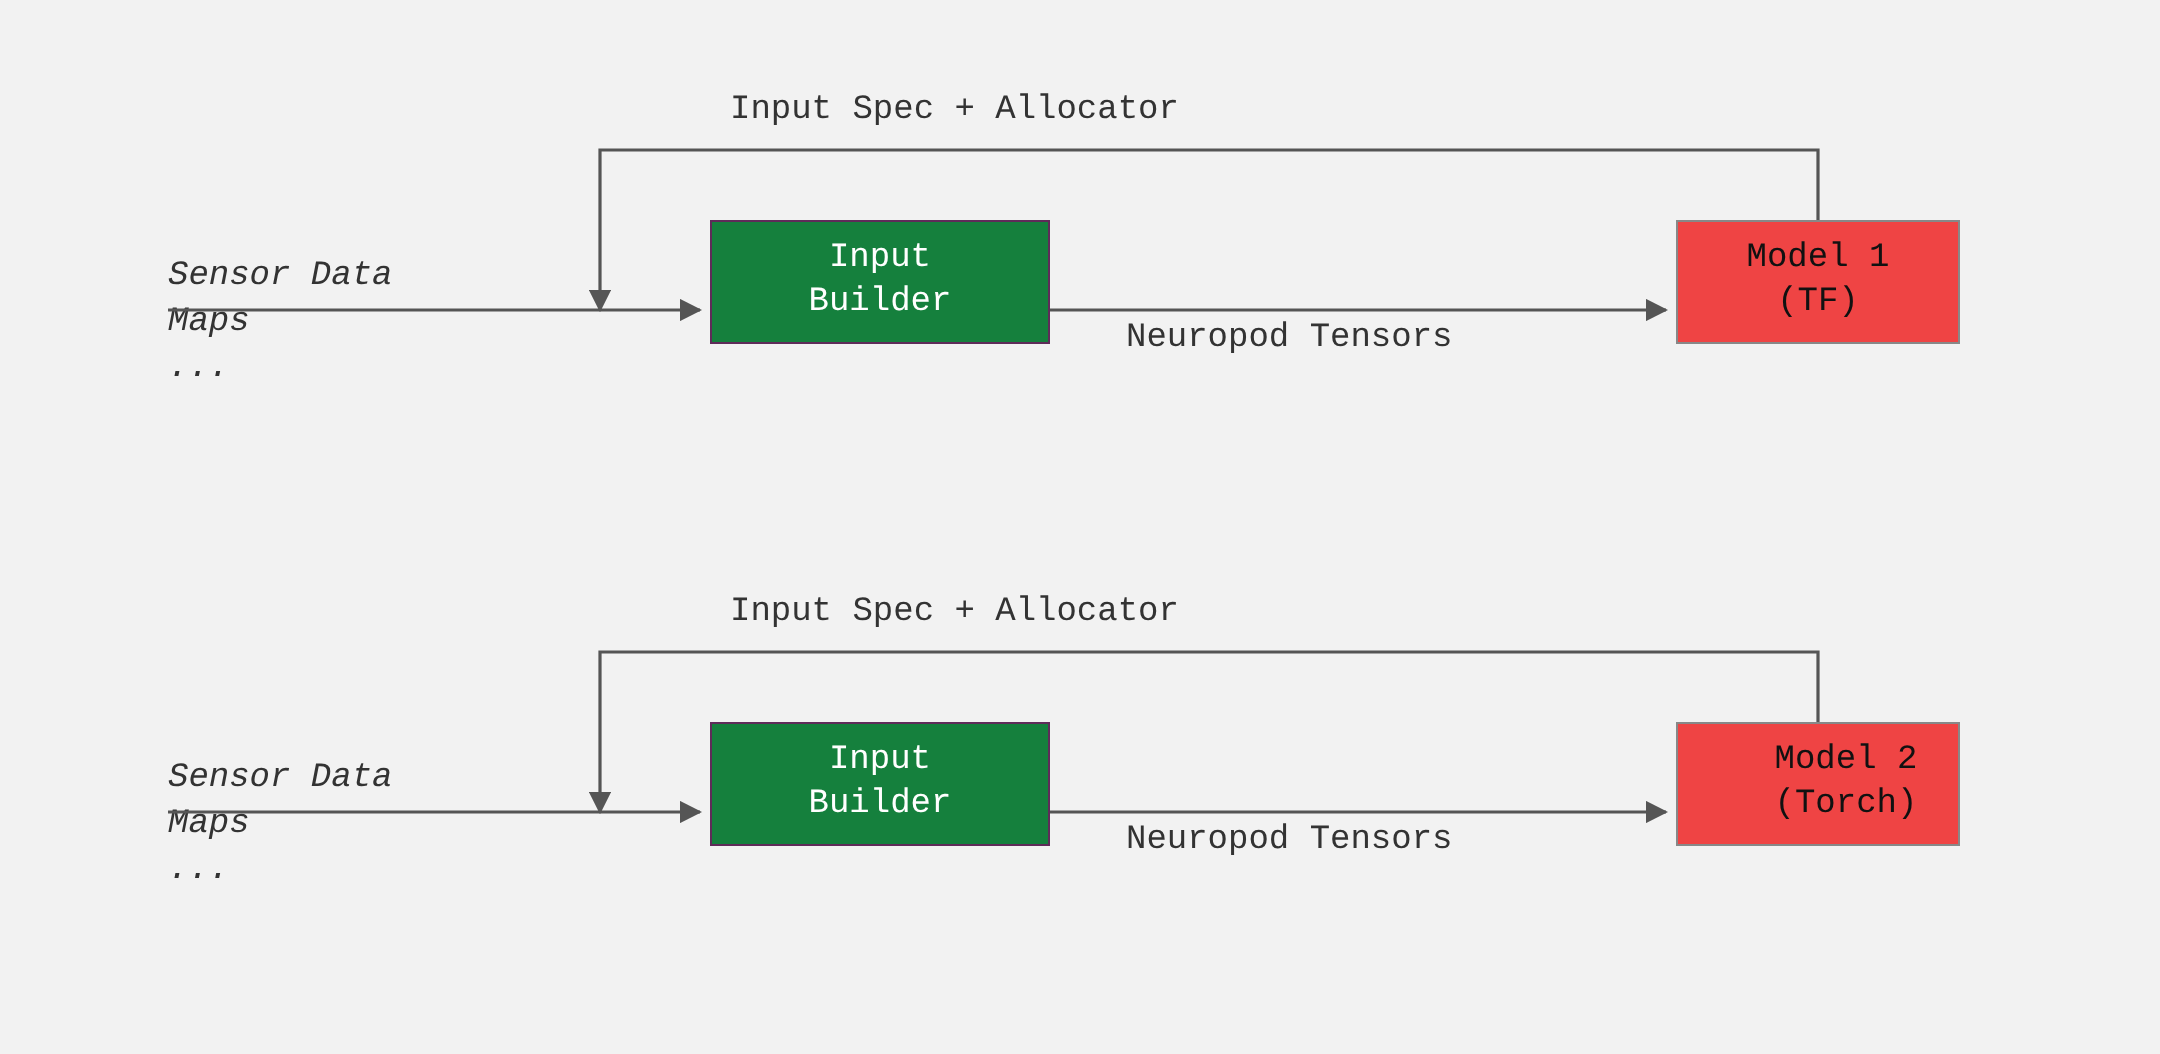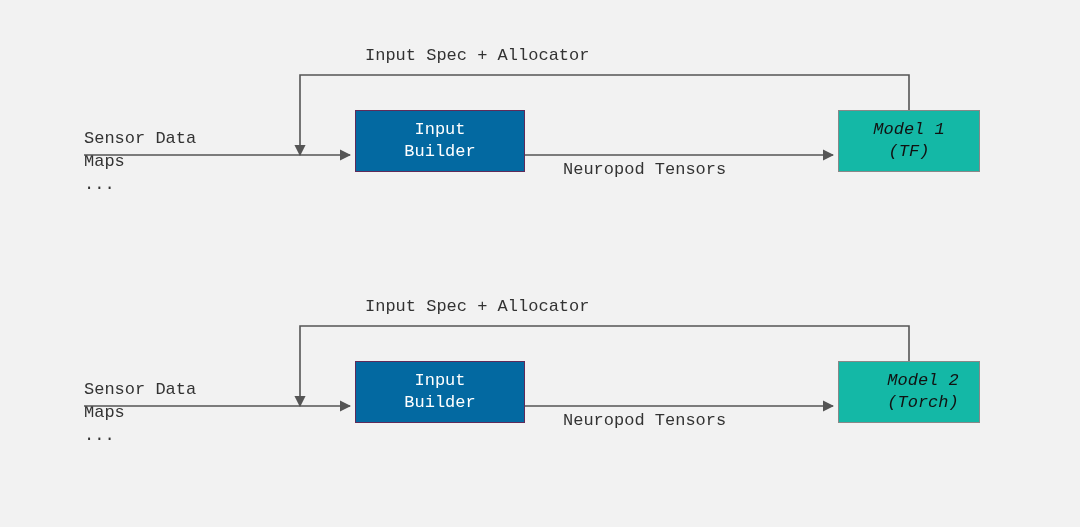--- a/index.html
+++ b/index.html
@@ -15,41 +15,41 @@
   .canvas {
     position: relative;
     width: 1080px;
     height: 527px;
   }
   .side-label {
     position: absolute;
     white-space: nowrap;
     color: #333;
     line-height: 1.35;
+    font-style: italic;
   }
   .box {
     position: absolute;
     display: flex;
     align-items: center;
     justify-content: center;
     text-align: center;
     line-height: 1.3;
     border: 1.5px solid #777;
     box-sizing: border-box;
   }
   .box.purple {
-    background: #0369a1;
+    background: #15803d;
     border-color: #5f2b59;
     color: #fff;
   }
   .box.grey {
-    background: #14b8a6;
+    background: #ef4444;
     border-color: #888;
     color: #111;
-    font-style: italic;
   }
   .edge-label {
     position: absolute;
     white-space: nowrap;
     color: #333;
     margin-left: 10px;
   }
   svg.wires {
     position: absolute;
     left: 0; top: 0;

